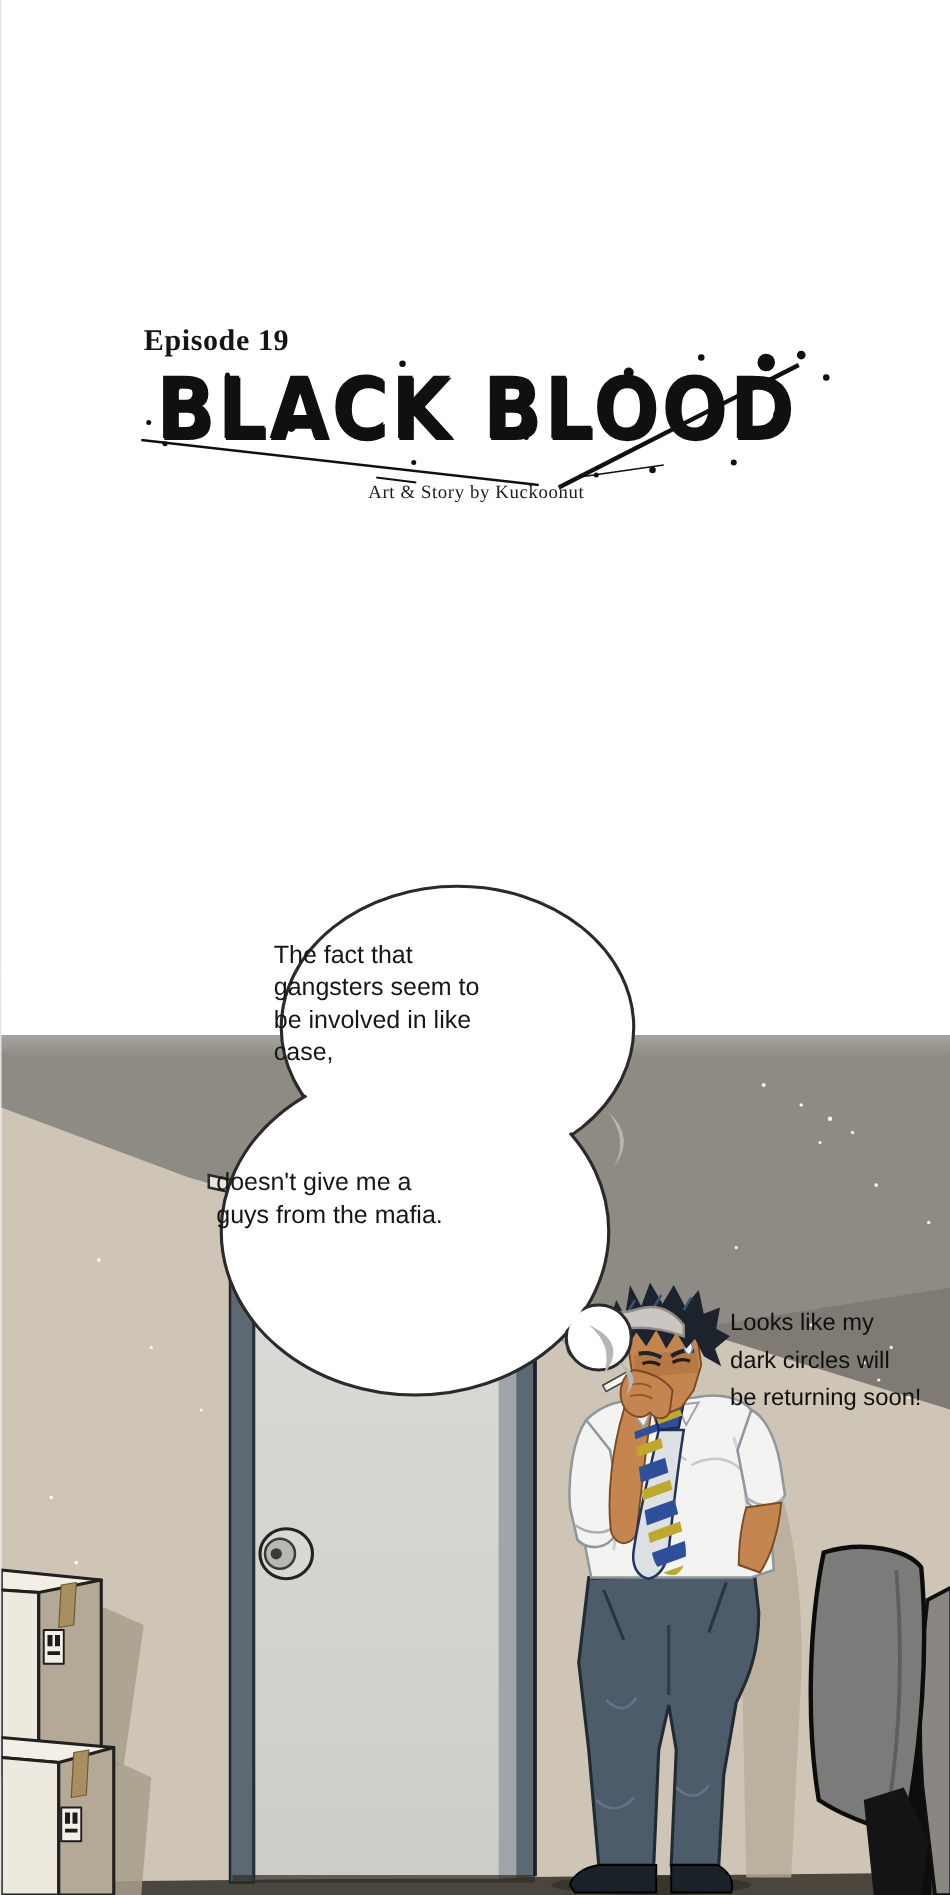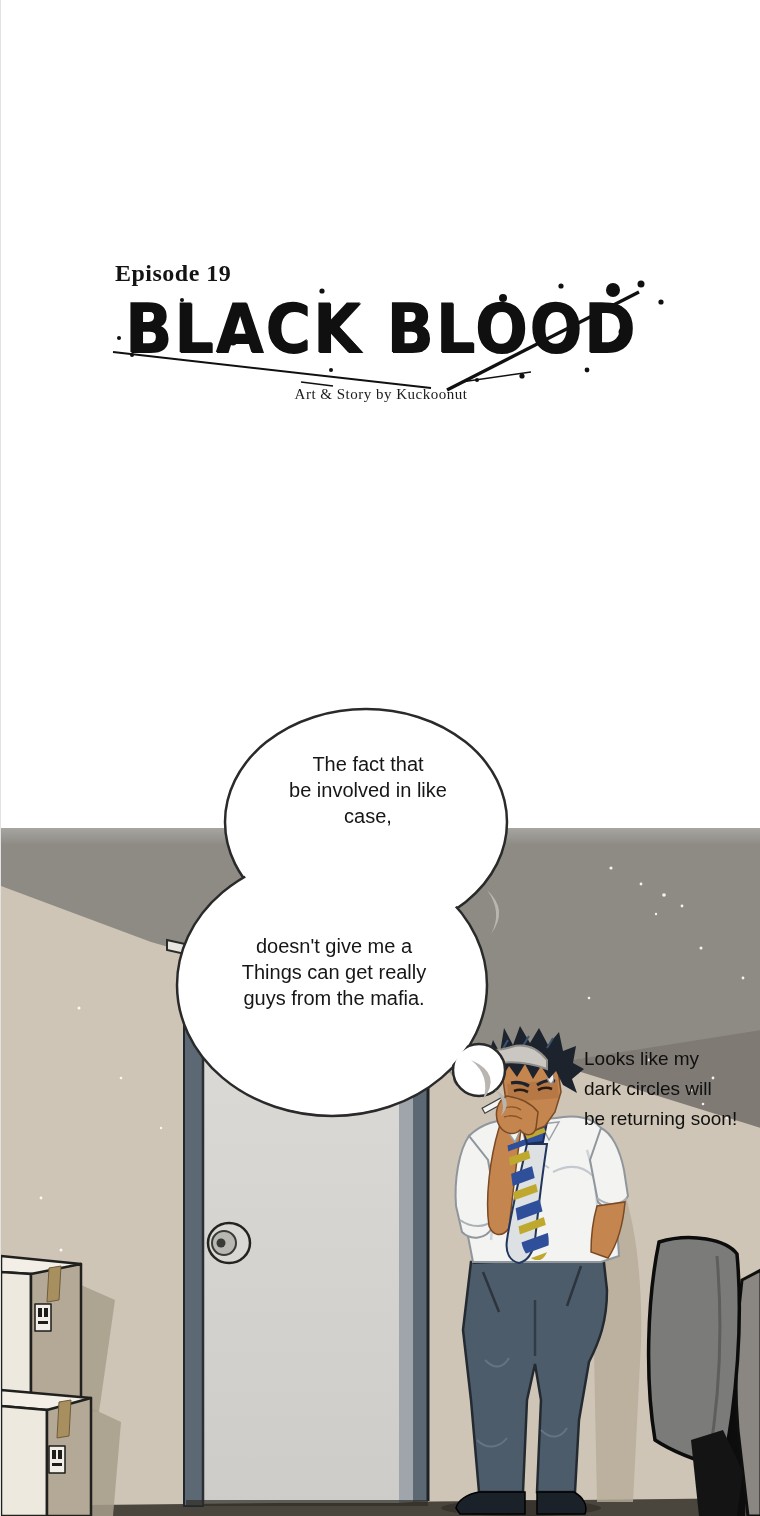--- a/index.html
+++ b/index.html
@@ -20,21 +20,21 @@
     font-family:"DejaVu Sans", sans-serif;font-weight:900;font-size:60px;color:#101010;
     letter-spacing:2px;transform:scale(1.03,1.14);transform-origin:center top;
     text-shadow:1px 1px 0 #101010;white-space:nowrap;
   }
   .credit{
     position:absolute;left:0;right:0;top:386px;text-align:center;
     font-family:"Liberation Serif", serif;font-size:15px;color:#1c1c1c;letter-spacing:.5px;
   }
   
   .bubble-text{
-    position:absolute;color:#161616;text-align:center;
+    position:absolute;color:#161616;
     font-size:20px;line-height:26px;font-family:"Liberation Sans", sans-serif;
   }
   #bubble1-text{left:218px;top:751px;width:298px;}
   #bubble2-text{left:172px;top:892px;width:322px;margin-top:41px;}
   #aside-text{
     position:absolute;left:583px;top:1044px;width:178px;text-align:left;
     font-size:19px;line-height:30px;color:#101010;
     font-family:"Liberation Sans", sans-serif;
   }
   svg{position:absolute;left:0;top:0;}
@@ -279,27 +279,27 @@
         <path d="M446,140 L638,42" stroke-width="3.4"></path>
         <path d="M300,132 L332,136" stroke-width="1.6"></path>
         <path d="M460,132 L530,122" stroke-width="1.4"></path>
       </g>
     </svg>
     <div class="big-title">BLACK BLOOD</div>
     <div class="credit">Art &amp; Story by Kuckoonut</div>
 
     <div class="bubble-text" id="bubble1-text">
       <div>The fact that</div>
+      <div>gangsters seem to</div>
       <div>be involved in like</div>
       <div>case,</div>
     </div>
 
     <div class="bubble-text" id="bubble2-text">
       <div>doesn't give me a</div>
-      <div>Things can get really</div>
       <div>guys from the mafia.</div>
     </div>
 
     <div id="aside-text">
       <div>Looks like my</div>
       <div>dark circles will</div>
       <div>be returning soon!</div>
     </div>
   </div>
 

